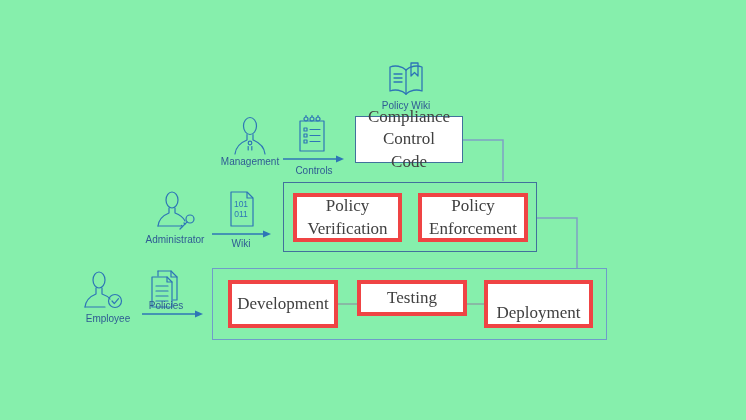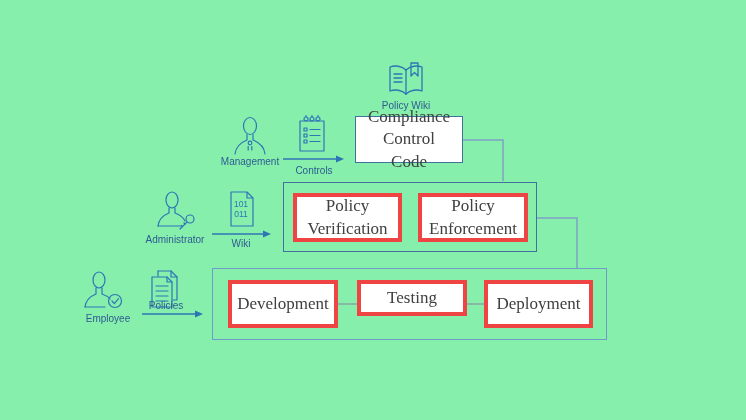--- a/index.html
+++ b/index.html
@@ -149,17 +149,17 @@
   </svg>
   <div class="iconlabel" style="left:166px;top:300px;text-align:right;">Policies</div>
 
   <div class="container-light" style="left:212px;top:268px;width:395px;height:72px;"></div>
   <div class="box box-gray" style="left:228px;top:280px;width:110px;height:48px;">
     <div class="txt">Development</div>
   </div>
   <div class="box box-gray" style="left:357px;top:280px;width:110px;height:36px;">
     <div class="txt">Testing</div>
   </div>
-  <div class="box box-gray" style="left:484px;top:280px;width:109px;height:48px;">
+  <div class="box box-gray" style="left:484px;top:280px;width:109px;height:48px;align-items:flex-end;">
     <div class="txt">Deployment</div>
   </div>
 
 </div>
 
 </body></html>

